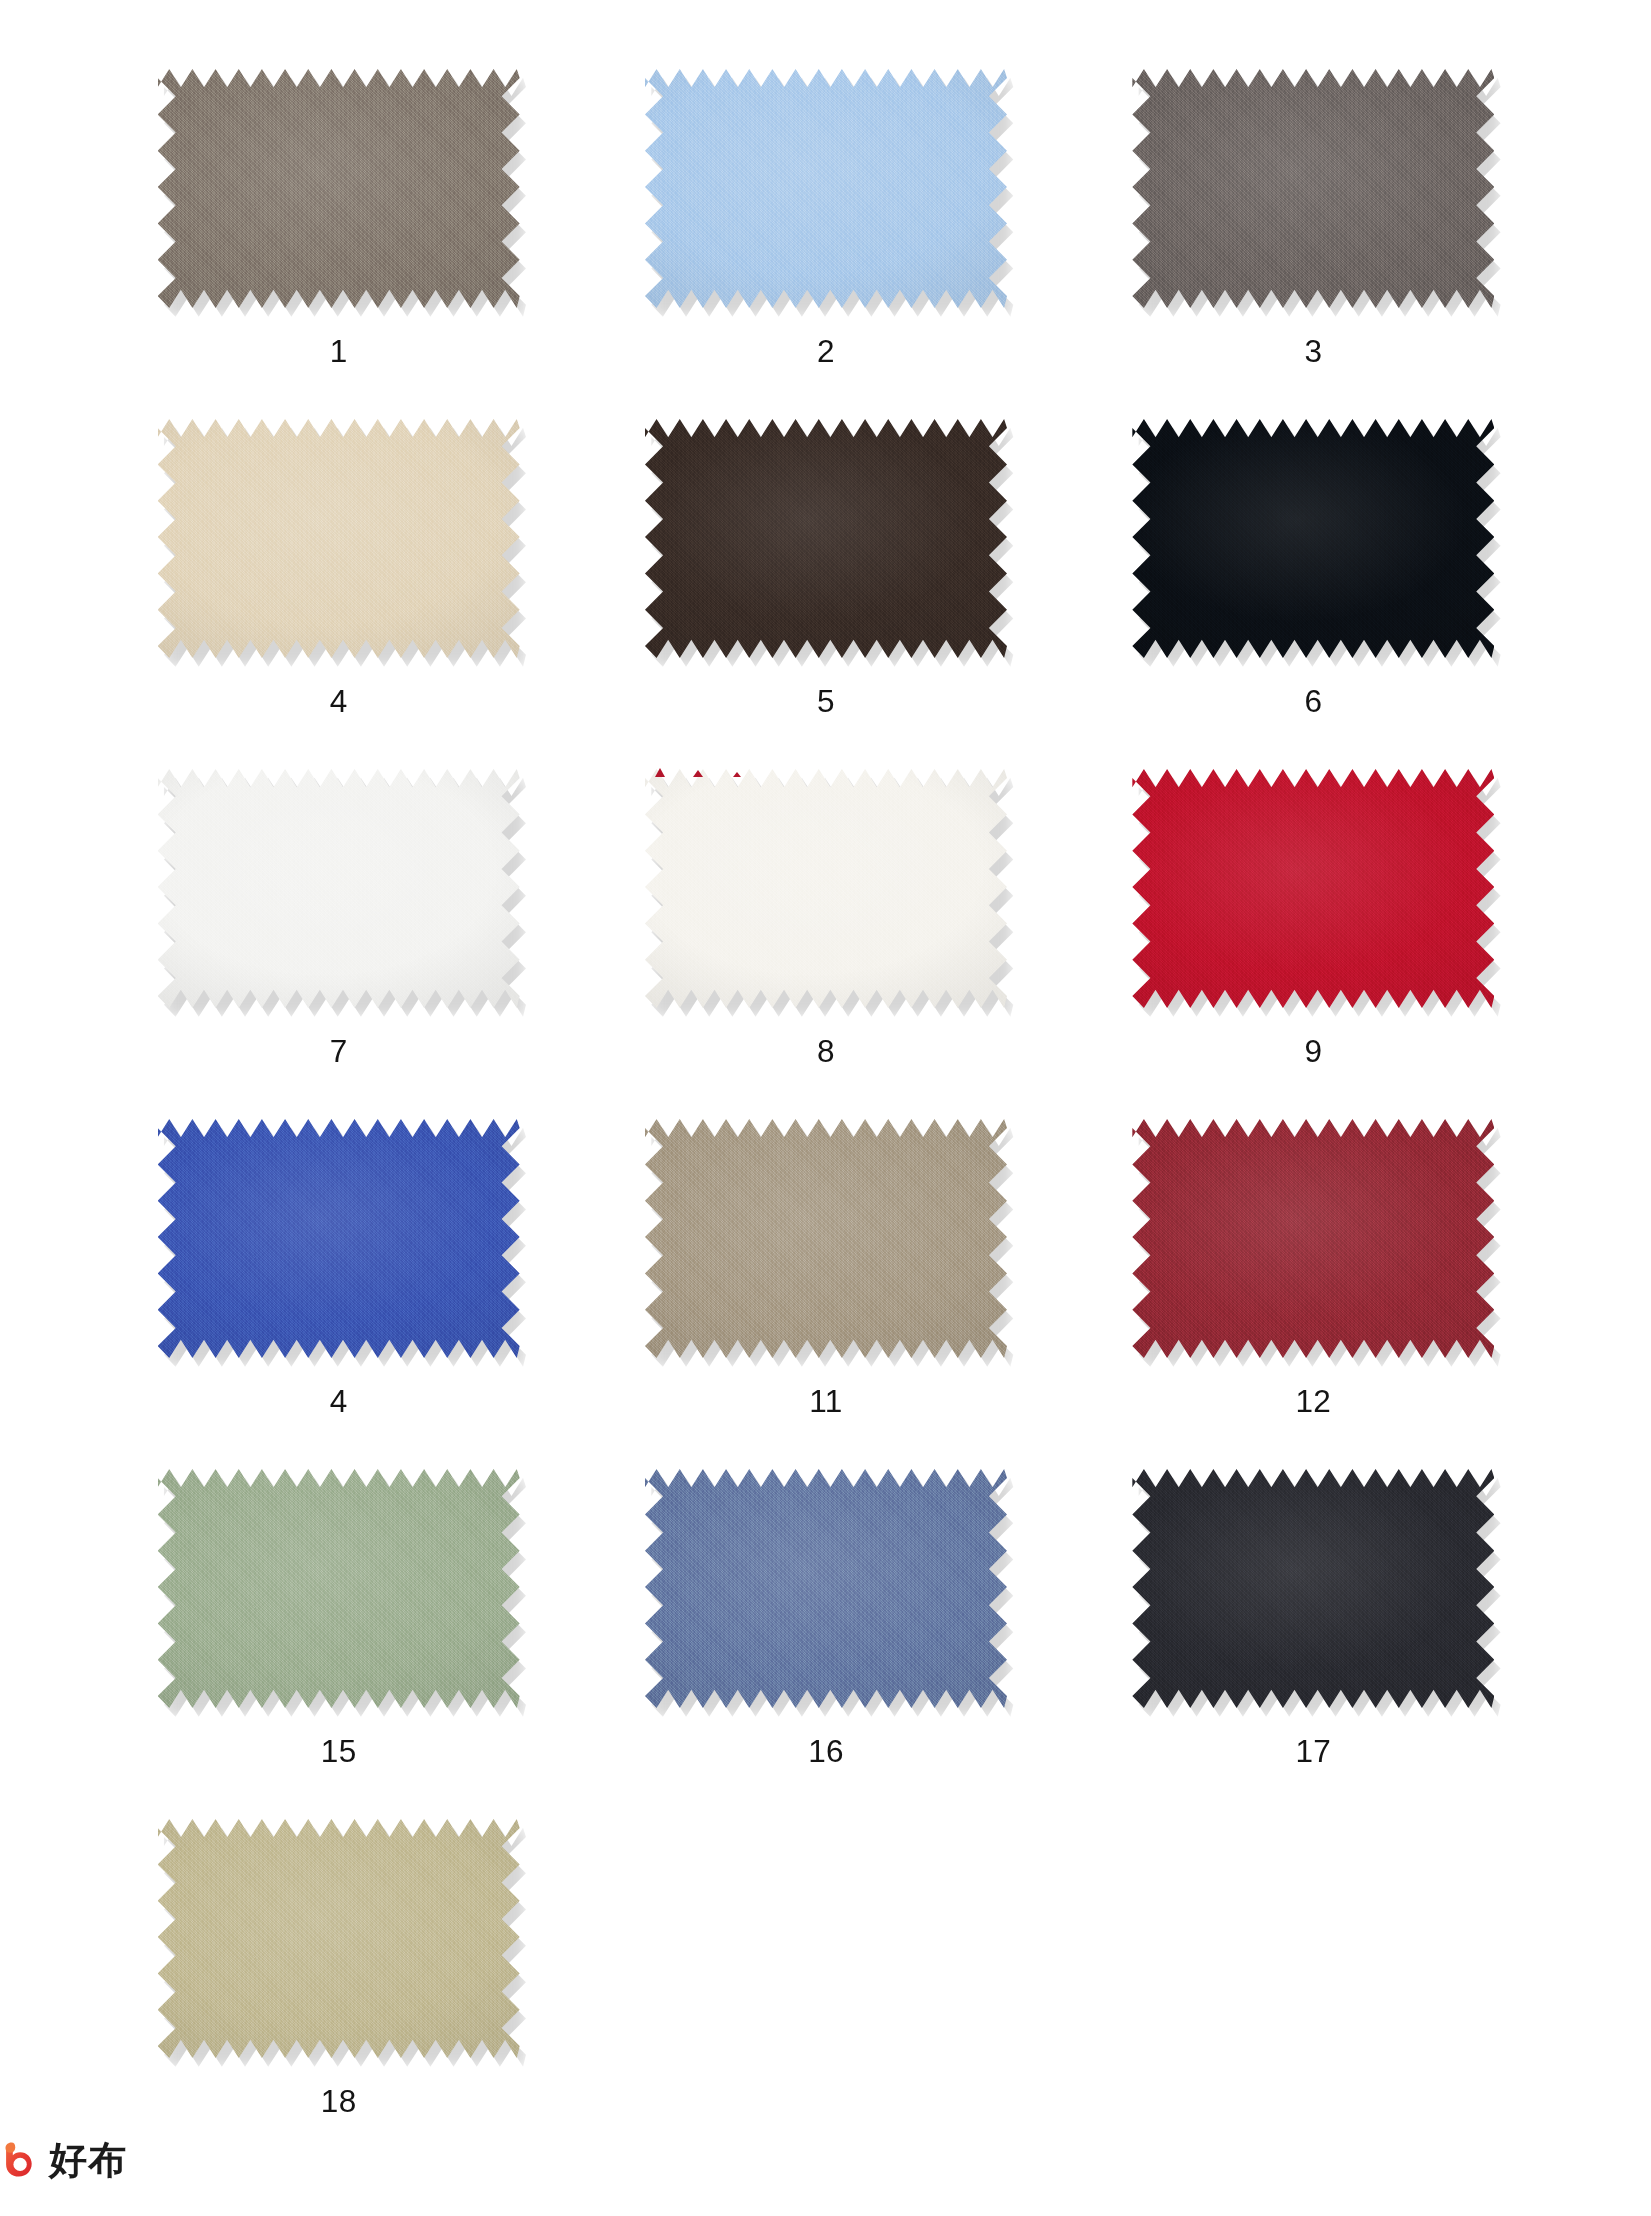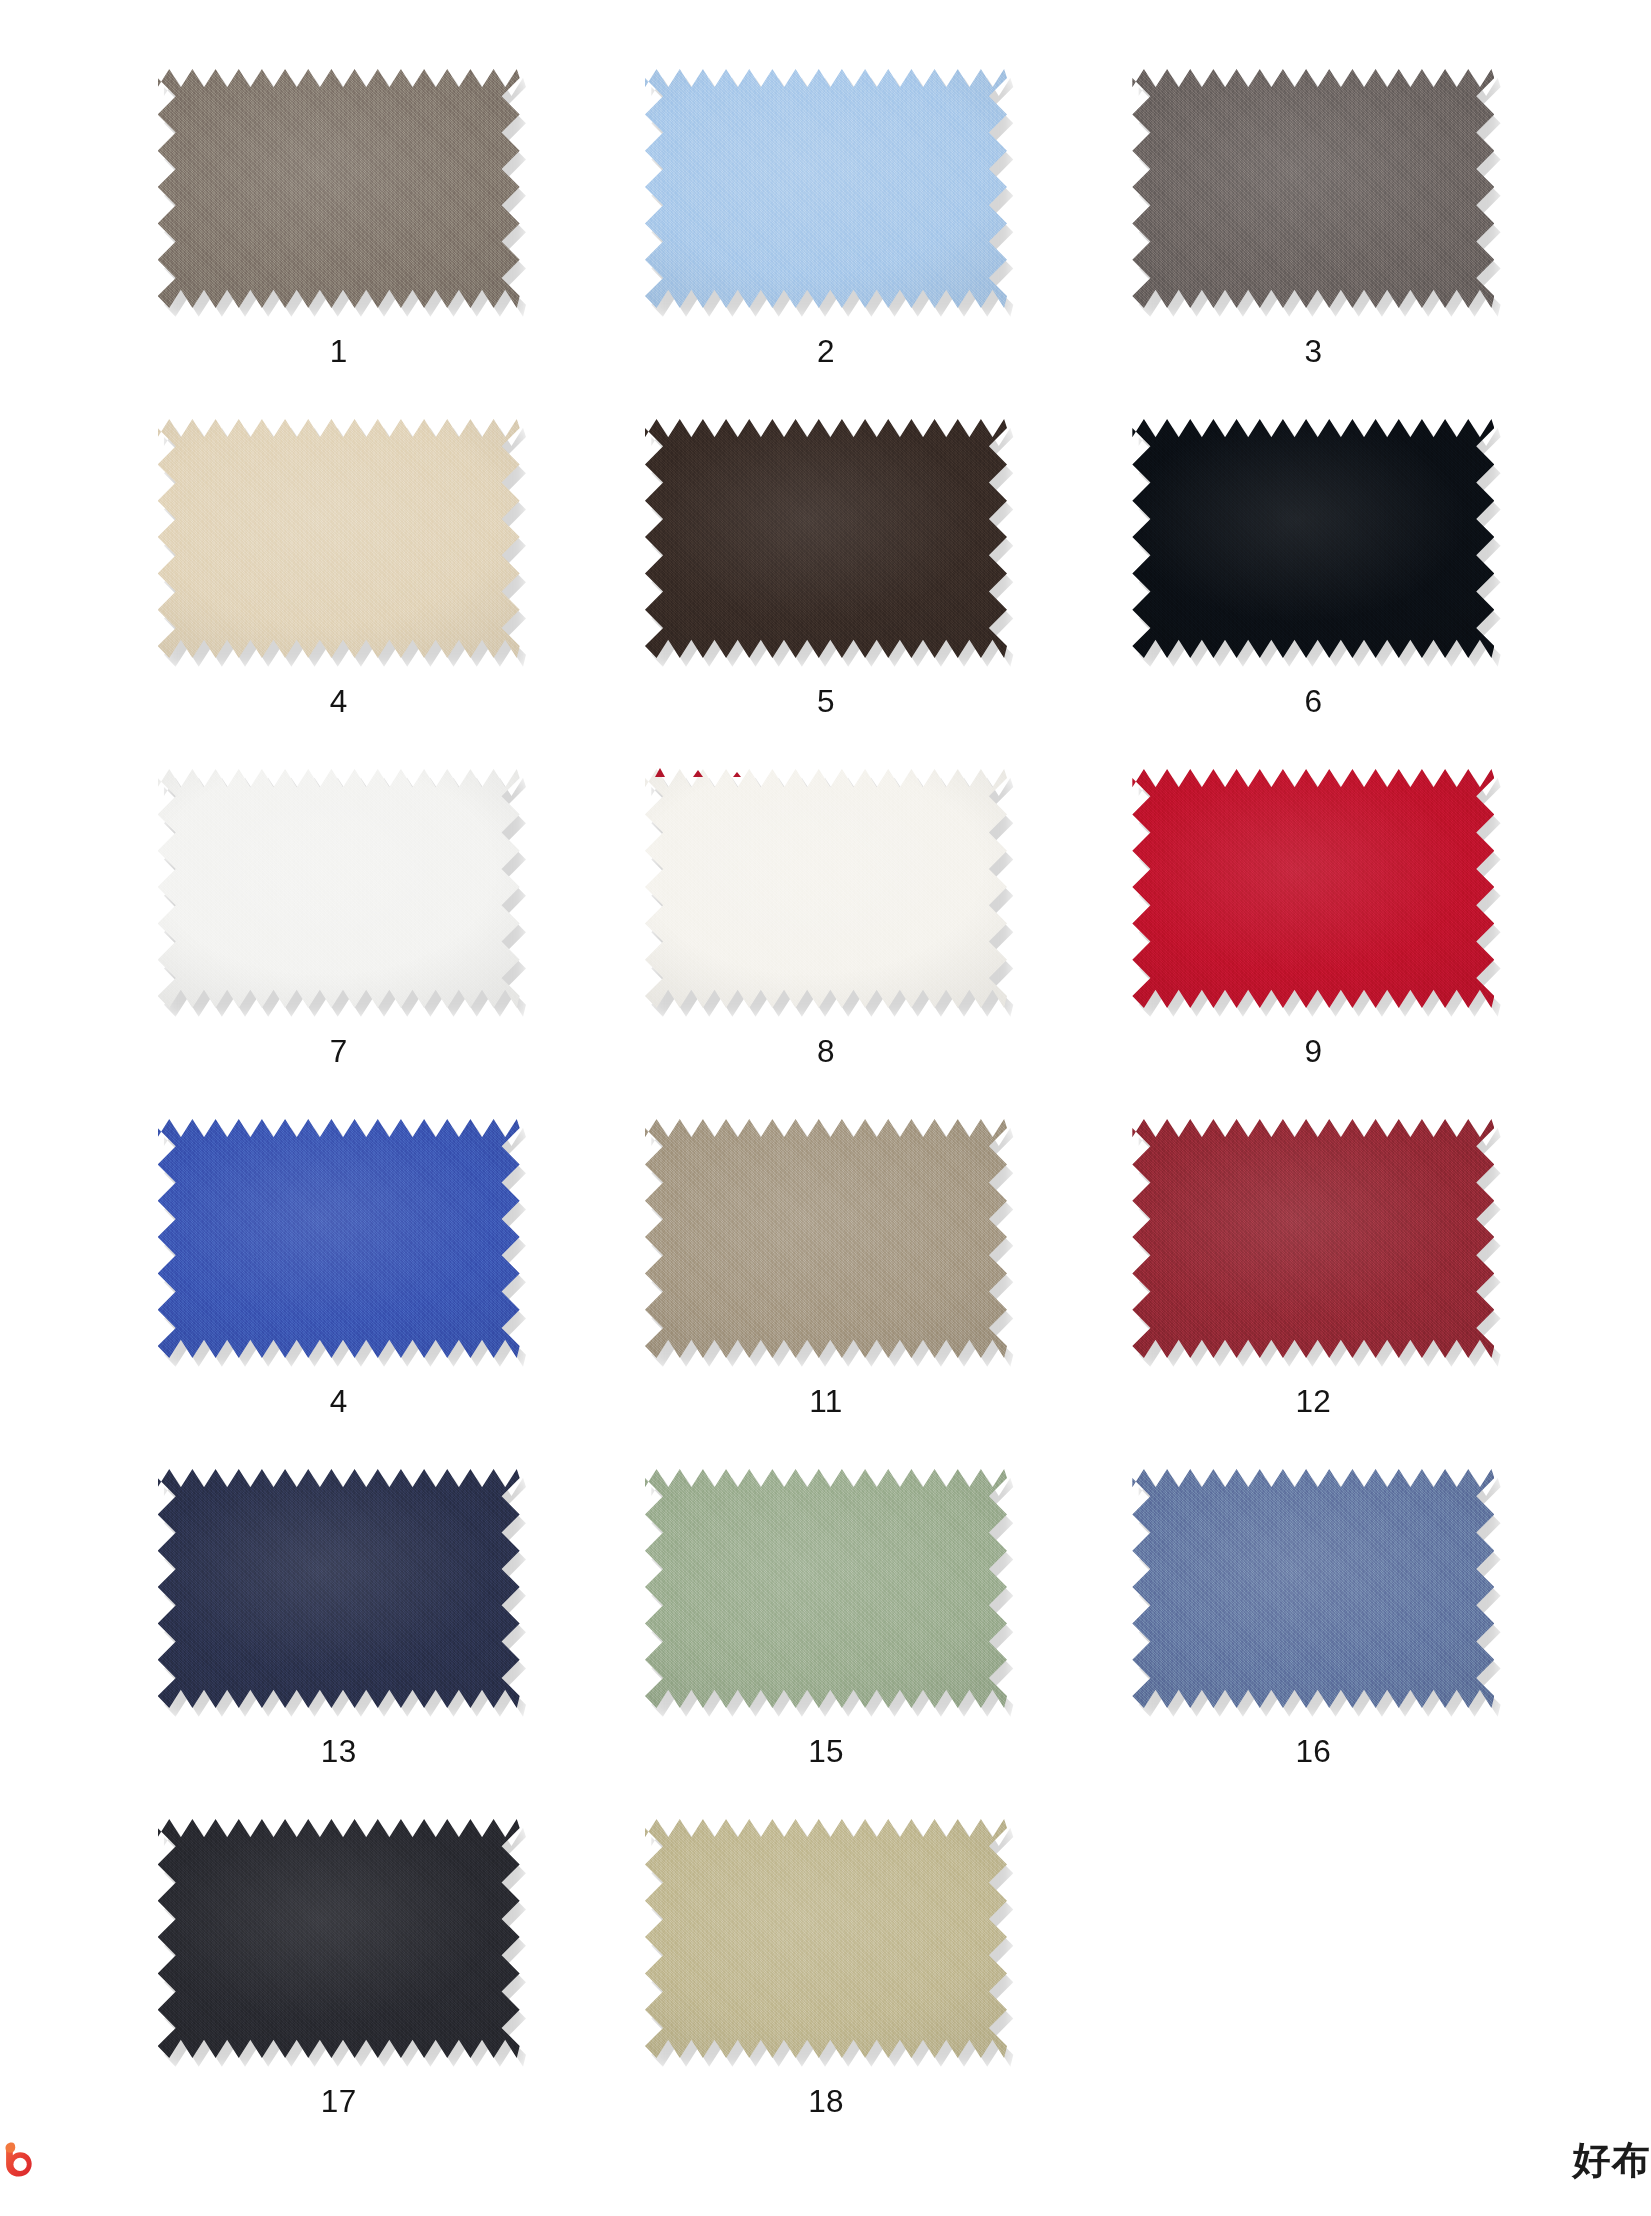--- a/index.html
+++ b/index.html
@@ -206,21 +206,21 @@
   }
 
   
   .footer-logo {
     position: absolute;
     left: 0;
     right: 0;
     bottom: 37px;
     display: flex;
     align-items: center;
-    justify-content: space-between;
+    justify-content: flex-start;
     gap: 10px;
   }
   .logo-mark {
     width: 39px;
     height: 39px;
     flex: none;
   }
   .logo-text {
     font-size: 38px;
     line-height: 1;
@@ -353,30 +353,20 @@
       </div>
       <div class="swatch-cell">
         <div class="swatch-wrap">
           <div class="swatch-shadow"></div>
           <div class="swatch" style="background: rgb(152, 43, 56);">
             <div class="weave"></div>
             <div class="sheen"></div>
           </div>
         </div>
         <div class="swatch-label">12</div>
-      </div>
-      <div class="swatch-cell">
-        <div class="swatch-wrap">
-          <div class="swatch-shadow"></div>
-          <div class="swatch" style="background: rgb(46, 53, 82);">
-            <div class="weave"></div>
-            <div class="sheen"></div>
-          </div>
-        </div>
-        <div class="swatch-label">13</div>
       </div>
       <div class="swatch-cell">
         <div class="swatch-wrap">
           <div class="swatch-shadow"></div>
           <div class="swatch" style="background: rgb(163, 180, 152);">
             <div class="weave"></div>
             <div class="sheen"></div>
           </div>
         </div>
         <div class="swatch-label">15</div>

